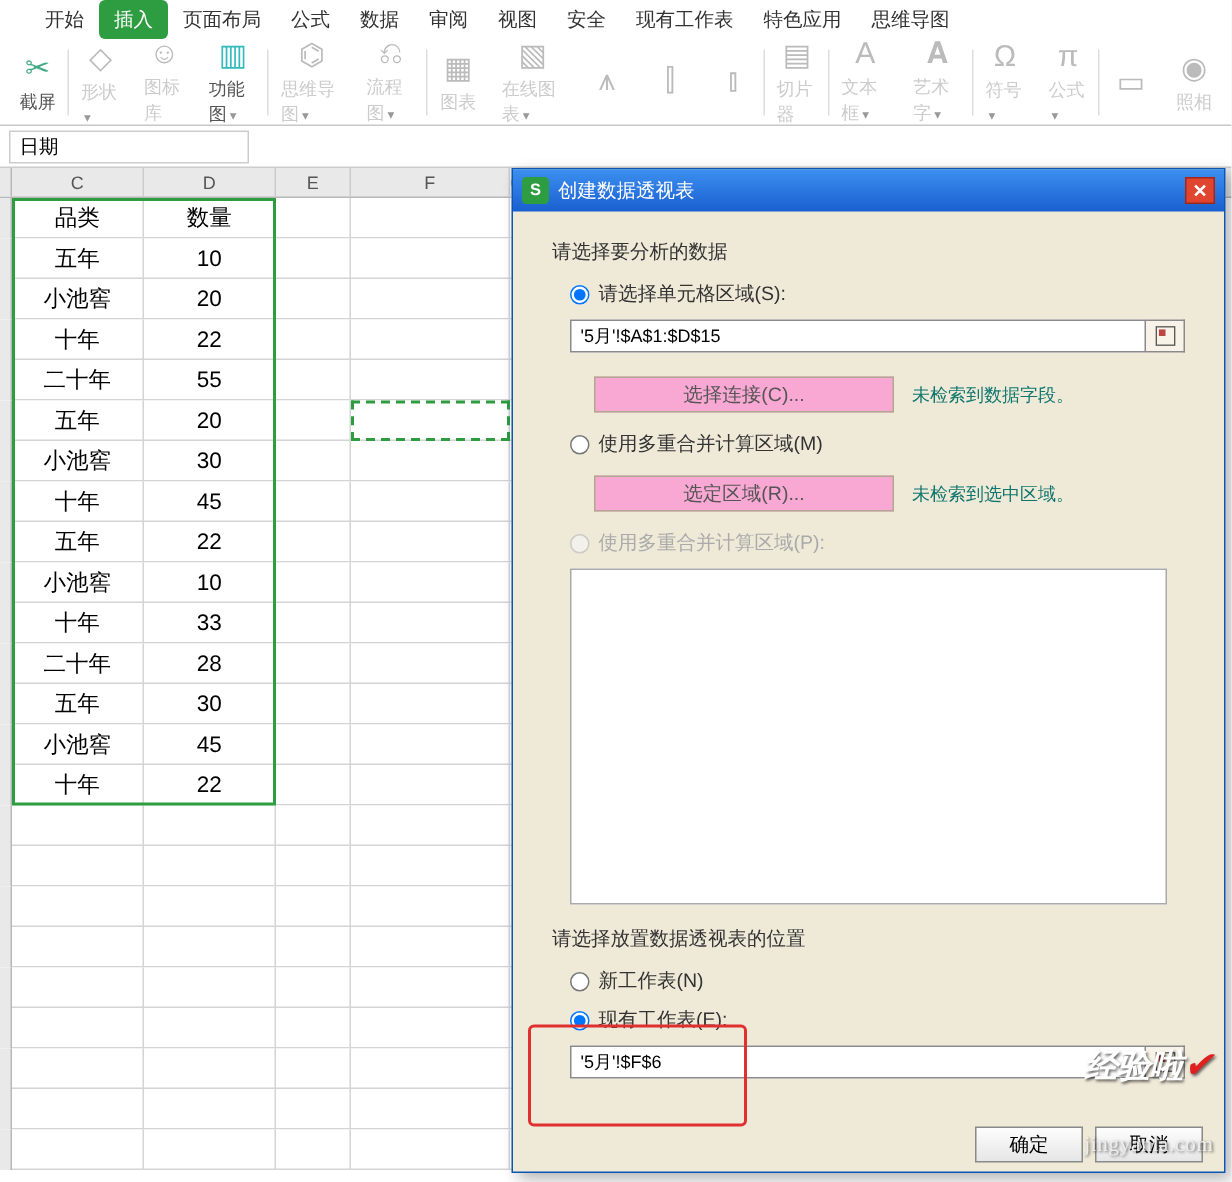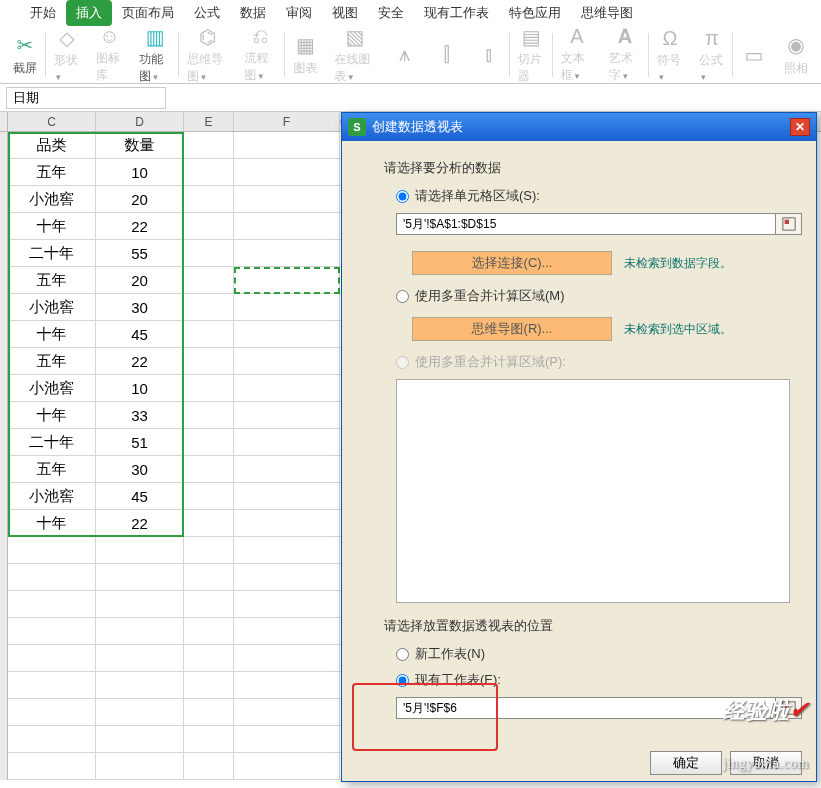--- a/index.html
+++ b/index.html
@@ -37,30 +37,30 @@
 .sel-outline { position: absolute; border: 2px solid #2e9c41; pointer-events: none; }
 
 
 .dashed-dest { position: absolute; border: 2px dashed #2e9c41; width: 106px; height: 27px; pointer-events:none;}
 
 
 .dialog { position: absolute; left: 341px; top: 112px; width: 476px; height: 670px; background: #efe9d8; border: 1px solid #0a56b4; box-shadow: 4px 4px 10px rgba(0,0,0,0.3); }
 .dlg-title { height: 28px; background: linear-gradient(#3c8ff0,#1a5fd0); color: #fff; display: flex; align-items: center; padding: 0 6px; font-size: 13px; }
 .dlg-title .badge { width: 18px; height: 18px; background: #2e9c41; border-radius: 3px; display:flex; align-items:center; justify-content:center; margin-right:6px; font-size:11px; font-weight:bold;}
 .dlg-close { margin-left: auto; width: 20px; height: 18px; background: #e04530; color:#fff; display:flex; align-items:center; justify-content:center; font-weight:bold; border:1px solid #a02818; cursor:pointer; font-size:12px;}
-.dlg-body { padding: 12px 14px; font-size: 13px; color: #333; margin-left: 28px; }
+.dlg-body { padding: 12px 26px; font-size: 13px; color: #333; }
 .section-lbl { margin: 6px 0 10px; }
 .opt-row { display: flex; align-items: center; margin: 8px 0 8px 12px; gap: 6px; }
 .opt-row input[type=radio] { width:13px; height:13px; }
 .opt-row.disabled { color:#aaa; }
 .range-input { display:flex; margin: 6px 0 12px 12px; }
 .range-input input { flex:1; height: 22px; border:1px solid #8a8a8a; padding: 2px 6px; font-size:12px;}
 .range-btn { width:26px; height:22px; border:1px solid #8a8a8a; border-left:none; background:#f7f3e8; display:flex; align-items:center; justify-content:center; cursor:pointer;}
 .range-btn svg { width:14px; height:14px; }
-.wide-btn { width: 200px; height: 24px; margin: 4px 0 4px 28px; border:1px solid #b0a890; background:#fdba74; color:#555; display:flex; align-items:center; justify-content:center; cursor:pointer;}
+.wide-btn { width: 200px; height: 24px; margin: 4px 0 4px 28px; border:1px solid #b0a890; background:#f9a8d4; color:#555; display:flex; align-items:center; justify-content:center; cursor:pointer;}
 .status-txt { display:inline-block; margin-left: 12px; color:#0f766e; font-size:12px;}
 .list-box { margin: 6px 12px 0; height: 224px; border:1px solid #aaa; background:#fff; }
 .dlg-foot { display:flex; justify-content:flex-end; gap:8px; padding: 8px 14px; }
 .btn { min-width: 72px; height: 24px; border:1px solid #8a8a8a; background:linear-gradient(#fdfdfd,#e6e6e6); display:flex; align-items:center; justify-content:center; cursor:pointer; font-size:13px;}
 
 .red-highlight { position:absolute; border:2px solid #e03030; border-radius:4px; pointer-events:none; }
 
 
 .watermark { position:absolute; right:12px; bottom:16px; text-align:right; color:#fff; font-style:italic; text-shadow:1px 1px 2px rgba(0,0,0,.6); font-family: "Comic Sans MS", cursive; }
 .watermark .main { font-size:22px; font-weight:bold;margin-left:36px;}
@@ -255,21 +255,21 @@
         <div class="rowhdr" style="height: 27px;"></div>
         <div class="cell" style="width: 88px;">十年</div>
         <div class="cell" style="width: 88px;">33</div>
         <div class="cell" style="width: 50px;"></div>
         <div class="cell" style="width: 106px;"></div>
         <div class="cell" style="width: 10px;"></div>
       </div>
       <div class="row">
         <div class="rowhdr" style="height: 27px;"></div>
         <div class="cell" style="width: 88px;">二十年</div>
-        <div class="cell" style="width: 88px;">51</div>
+        <div class="cell" style="width: 88px;">28</div>
         <div class="cell" style="width: 50px;"></div>
         <div class="cell" style="width: 106px;"></div>
         <div class="cell" style="width: 10px;"></div>
       </div>
       <div class="row">
         <div class="rowhdr" style="height: 27px;"></div>
         <div class="cell" style="width: 88px;">五年</div>
         <div class="cell" style="width: 88px;">30</div>
         <div class="cell" style="width: 50px;"></div>
         <div class="cell" style="width: 106px;"></div>
@@ -395,21 +395,21 @@
     <div style="display:flex; align-items:center;">
       <div class="wide-btn">选择连接(C)...</div>
       <span class="status-txt">未检索到数据字段。</span>
     </div>
 
     <label class="opt-row">
       <input type="radio" name="src" style="">
       <span>使用多重合并计算区域(M)</span>
     </label>
     <div style="display:flex; align-items:center;">
-      <div class="wide-btn">思维导图(R)...</div>
+      <div class="wide-btn">选定区域(R)...</div>
       <span class="status-txt">未检索到选中区域。</span>
     </div>
 
     <label class="opt-row disabled">
       <input type="radio" name="src" disabled="" style="">
       <span>使用多重合并计算区域(P):</span>
     </label>
     <div class="list-box"></div>
 
     <div class="section-lbl" style="margin-top:14px;">请选择放置数据透视表的位置</div>

